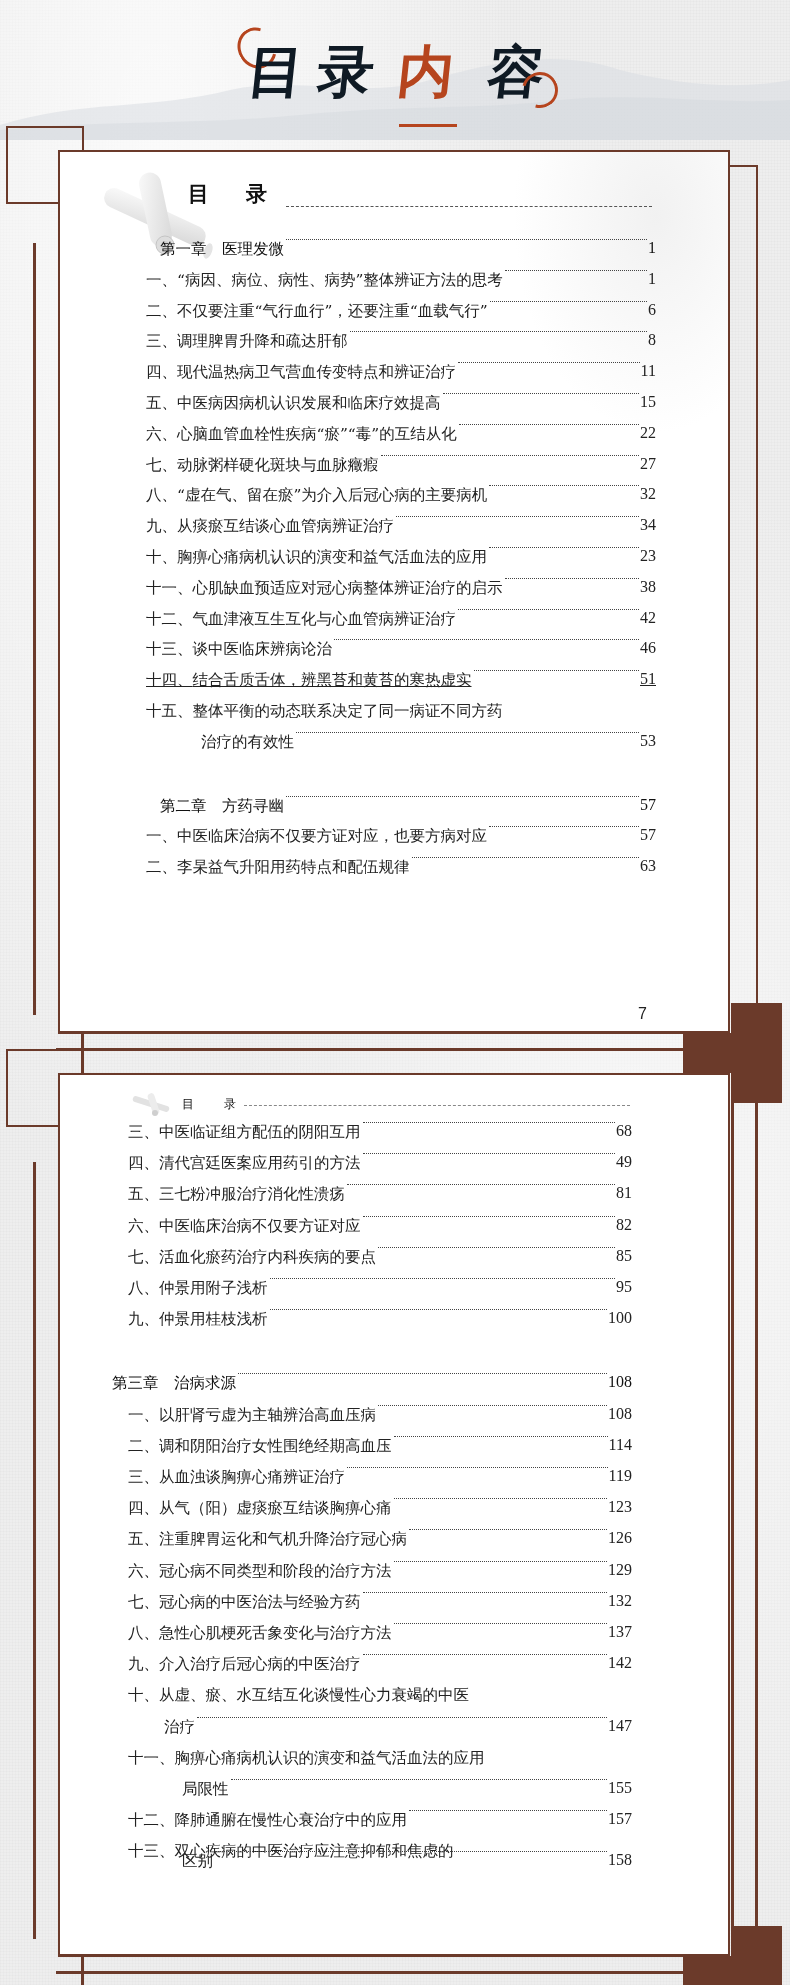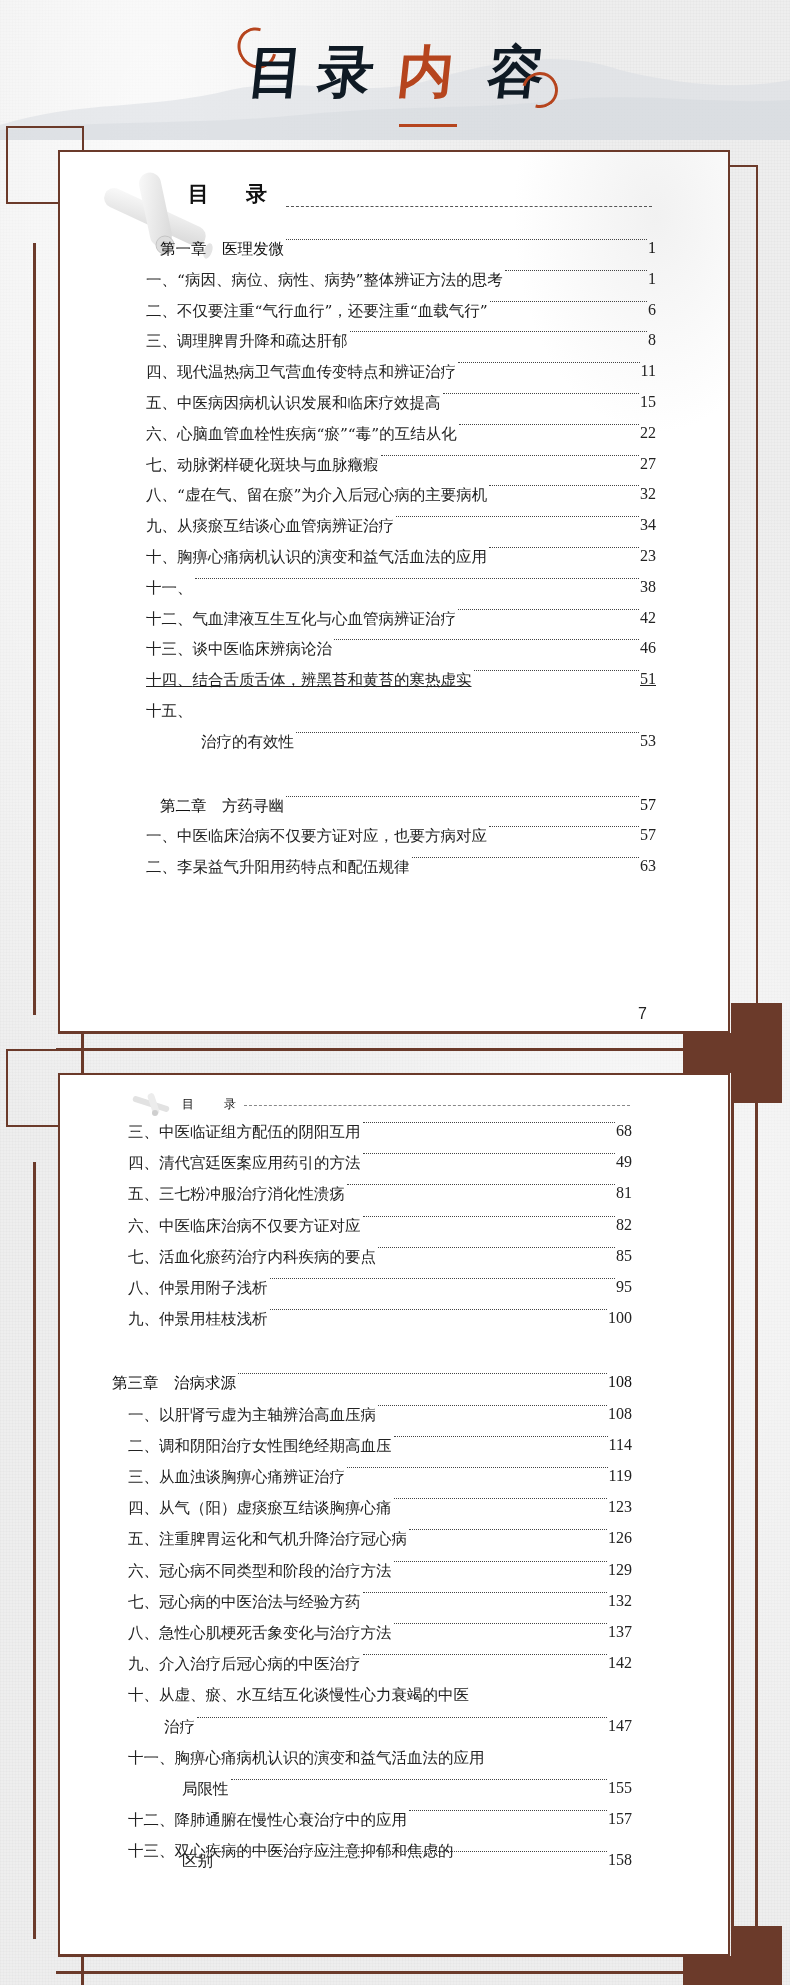--- a/index.html
+++ b/index.html
@@ -140,20 +140,21 @@
         <span class="pg">34</span>
       </div>
       <div class="entry" style="left: 86px; top: 395px; width: 510px;">
         <span class="lbl num">十、</span>
         <span class="lbl">胸痹心痛病机认识的演变和益气活血法的应用</span>
         <span class="leader"></span>
         <span class="pg">23</span>
       </div>
       <div class="entry" style="left: 86px; top: 425.8px; width: 510px;">
         <span class="lbl num">十一、</span>
+        <span class="lbl">心肌缺血预适应对冠心病整体辨证治疗的启示</span>
         <span class="leader"></span>
         <span class="pg">38</span>
       </div>
       <div class="entry" style="left: 86px; top: 456.6px; width: 510px;">
         <span class="lbl num">十二、</span>
         <span class="lbl">气血津液互生互化与心血管病辨证治疗</span>
         <span class="leader"></span>
         <span class="pg">42</span>
       </div>
       <div class="entry" style="left: 86px; top: 487.4px; width: 510px;">
@@ -163,20 +164,21 @@
         <span class="pg">46</span>
       </div>
       <div class="entry" style="left: 86px; top: 518.2px; width: 510px; text-decoration: underline;">
         <span class="lbl num">十四、</span>
         <span class="lbl">结合舌质舌体，辨黑苔和黄苔的寒热虚实</span>
         <span class="leader"></span>
         <span class="pg">51</span>
       </div>
       <div class="entry" style="left: 86px; top: 549px; width: 510px;">
         <span class="lbl num">十五、</span>
+        <span class="lbl">整体平衡的动态联系决定了同一病证不同方药</span>
       </div>
       <div class="entry" style="left: 141px; top: 579.8px; width: 455px;">
         <span class="lbl">治疗的有效性</span>
         <span class="leader"></span>
         <span class="pg">53</span>
       </div>
       <div class="entry chapter" style="left: 100px; top: 643.6px; width: 496px;">
         <span class="lbl">第二章　方药寻幽</span>
         <span class="leader"></span>
         <span class="pg">57</span>

